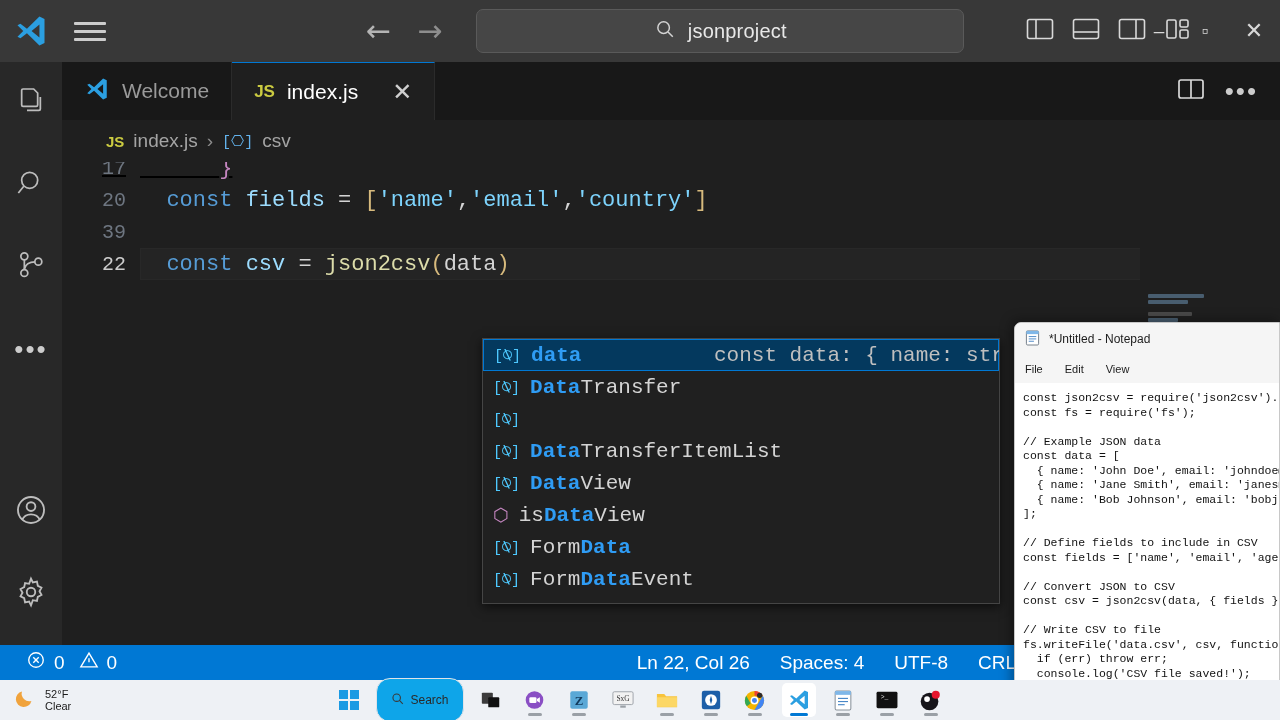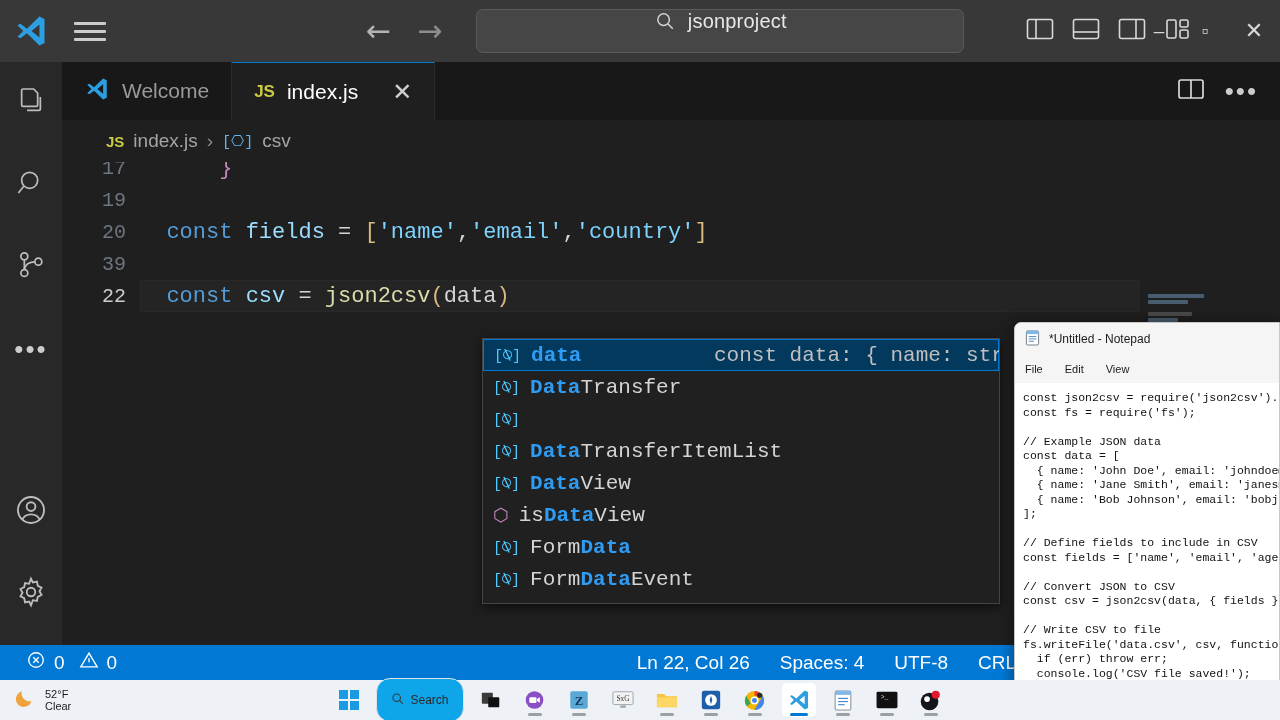--- a/index.html
+++ b/index.html
@@ -25,21 +25,21 @@
   }
   .tb-logo { width: 62px; display: flex; align-items: center; justify-content: center; }
   .tb-hamburger { width: 56px; display: flex; align-items: center; justify-content: center; flex-direction: column; gap: 5px; }
   .tb-hamburger i { display: block; width: 32px; height: 3px; background: #cccccc; border-radius: 1px;}
   .tb-nav { margin-left: 248px; display: flex; gap: 26px; align-items: center; }
   .arrow { color: #b4b4b4; font-size: 30px; line-height: 1; font-family: "DejaVu Sans", sans-serif; }
   .arrow.dim { color: #8e8e8e; }
   .tb-search {
     margin-left: 34px; width: 488px; height: 44px;
     background: #464646; border: 1px solid #5a5a5a; border-radius: 7px;
-    display: flex; align-items: flex-start; justify-content: center; gap: 12px;
+    display: flex; align-items: center; justify-content: center; gap: 12px;
     color: #e6e6e6; font-size: 20px;
   }
   .tb-search .lbl { font-size: 20px; color: #e8e8e8; letter-spacing: .2px; }
   .tb-layout { margin-left: 62px; display: flex; gap: 18px; align-items: center; }
   .tb-win { position: absolute; right: 0; top: 0; height: 62px; display: flex; align-items: center; }
   .wbtn { width: 46px; height: 62px; display: flex; align-items: center; justify-content: center; color: #d8d8d8; font-size: 19px; }
   .wbtn.close { width: 52px; font-size: 22px; }
 
   
   .activitybar {
@@ -317,27 +317,23 @@
     <div class="breadcrumb">
       <span class="jsicon">JS</span>
       <span>index.js</span>
       <span class="bc-sep">›</span>
       <span class="sym-box">[⎔]</span>
       <span>csv</span>
     </div>
 
     <div class="editor">
       <div id="code-lines" style="padding-top:4px">
-          <div class="code-line" style="margin-top: -14px;">
+          <div class="code-line" style="margin-top: -14px; text-decoration: underline;">
             <span class="gutter">17</span>
             <span class="code" style="position: relative;"><span class="op">      </span><span class="br-m">}</span></span>
-          </div>
-          <div class="code-line">
-            <span class="gutter">19</span>
-            <span class="code" style="position: relative;"></span>
           </div>
           <div class="code-line">
             <span class="gutter">20</span>
             <span class="code" style="position: relative;"><span class="op">  </span><span class="kw">const</span><span class="op"> </span><span class="var">fields</span><span class="op"> </span><span class="op">=</span><span class="op"> </span><span class="br-y">[</span><span class="str">'name'</span><span class="op">,</span><span class="str">'email'</span><span class="op">,</span><span class="str">'country'</span><span class="br-y">]</span></span>
           </div>
           <div class="code-line">
             <span class="gutter">39</span>
             <span class="code" style="position: relative;"></span>
           </div>
           <div class="code-line">

